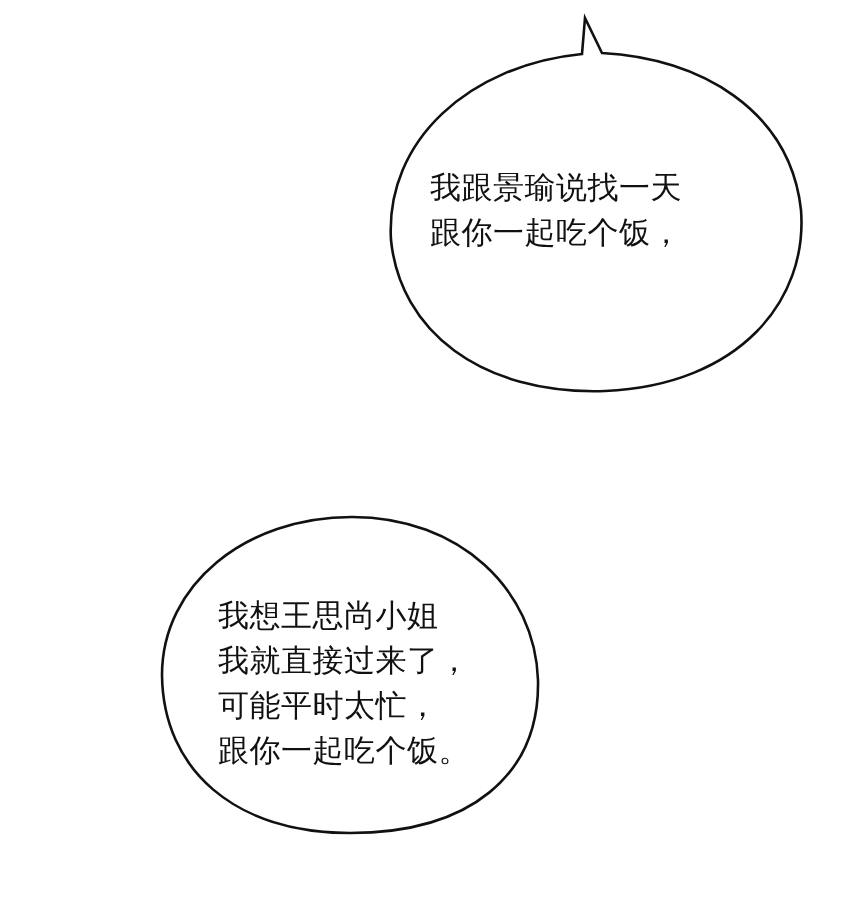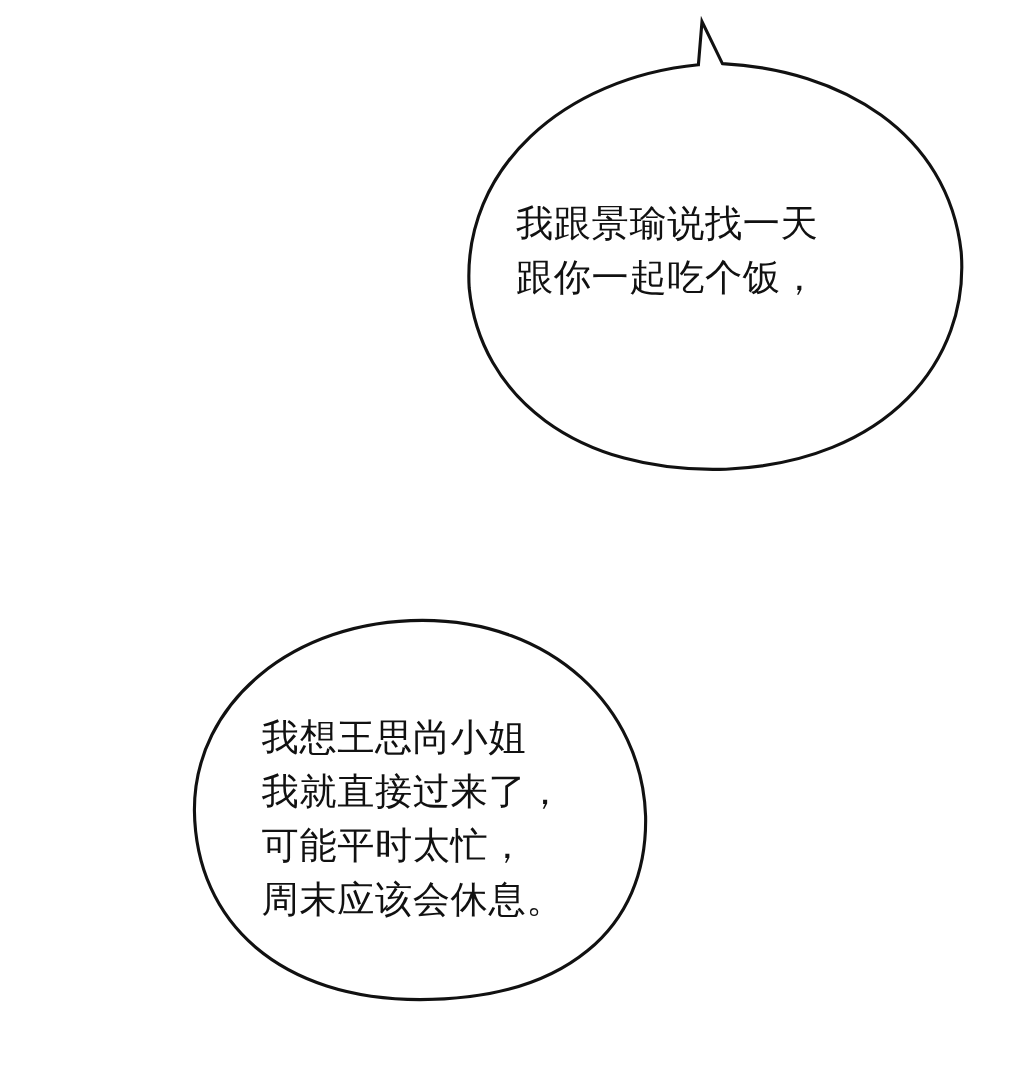--- a/index.html
+++ b/index.html
@@ -64,14 +64,14 @@
 
 <div id="bubble-1-text" class="bubble-text">
   <span class="line">我跟景瑜说找一天</span>
   <span class="line">跟你一起吃个饭，</span>
 </div>
 
 <div id="bubble-2-text" class="bubble-text">
   <span class="line">我想王思尚小姐</span>
   <span class="line">我就直接过来了，</span>
   <span class="line">可能平时太忙，</span>
-  <span class="line">周末应该会休息。</span>
+  <span class="line">跟你一起吃个饭。</span>
 </div>
 
 </body></html>

